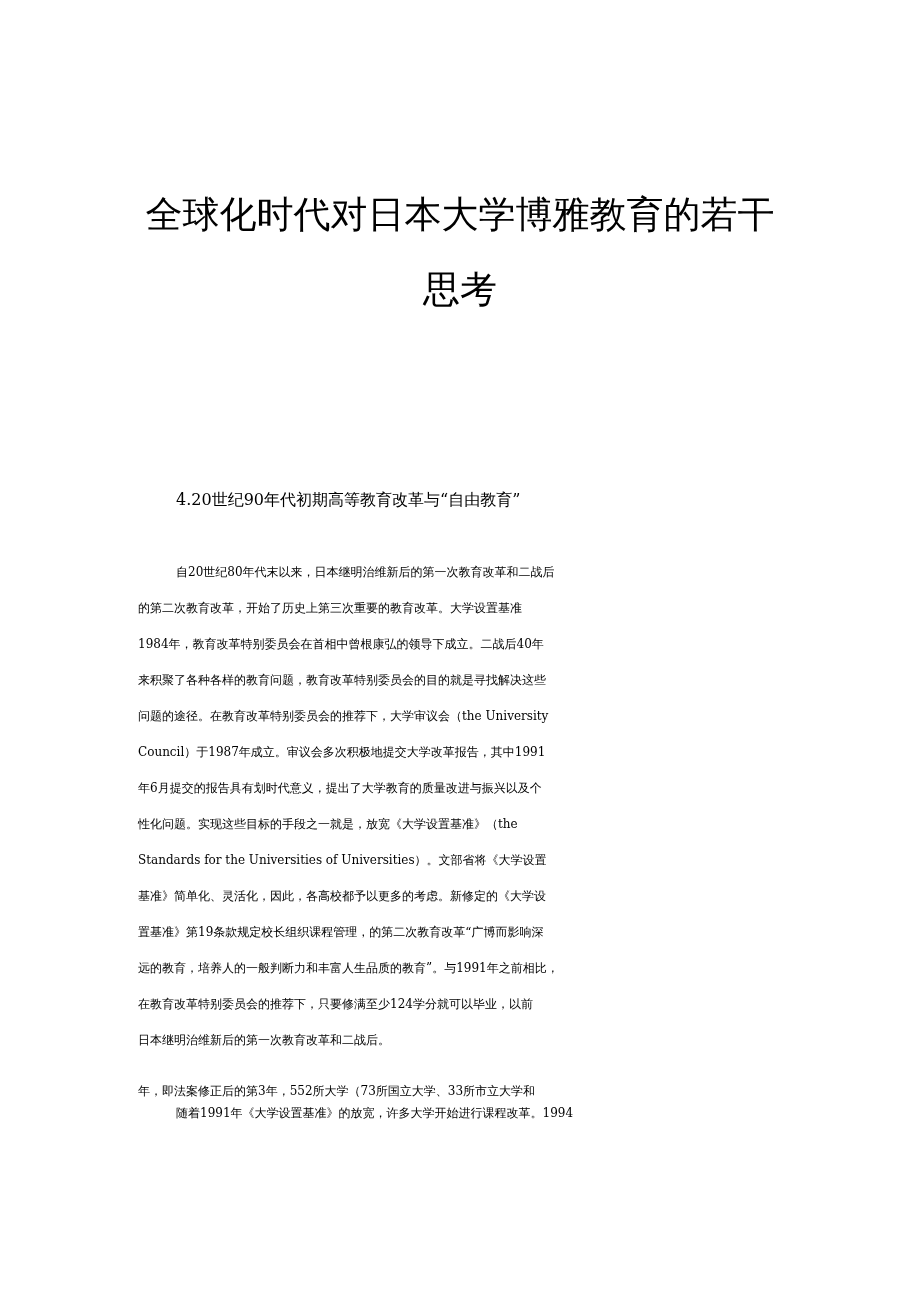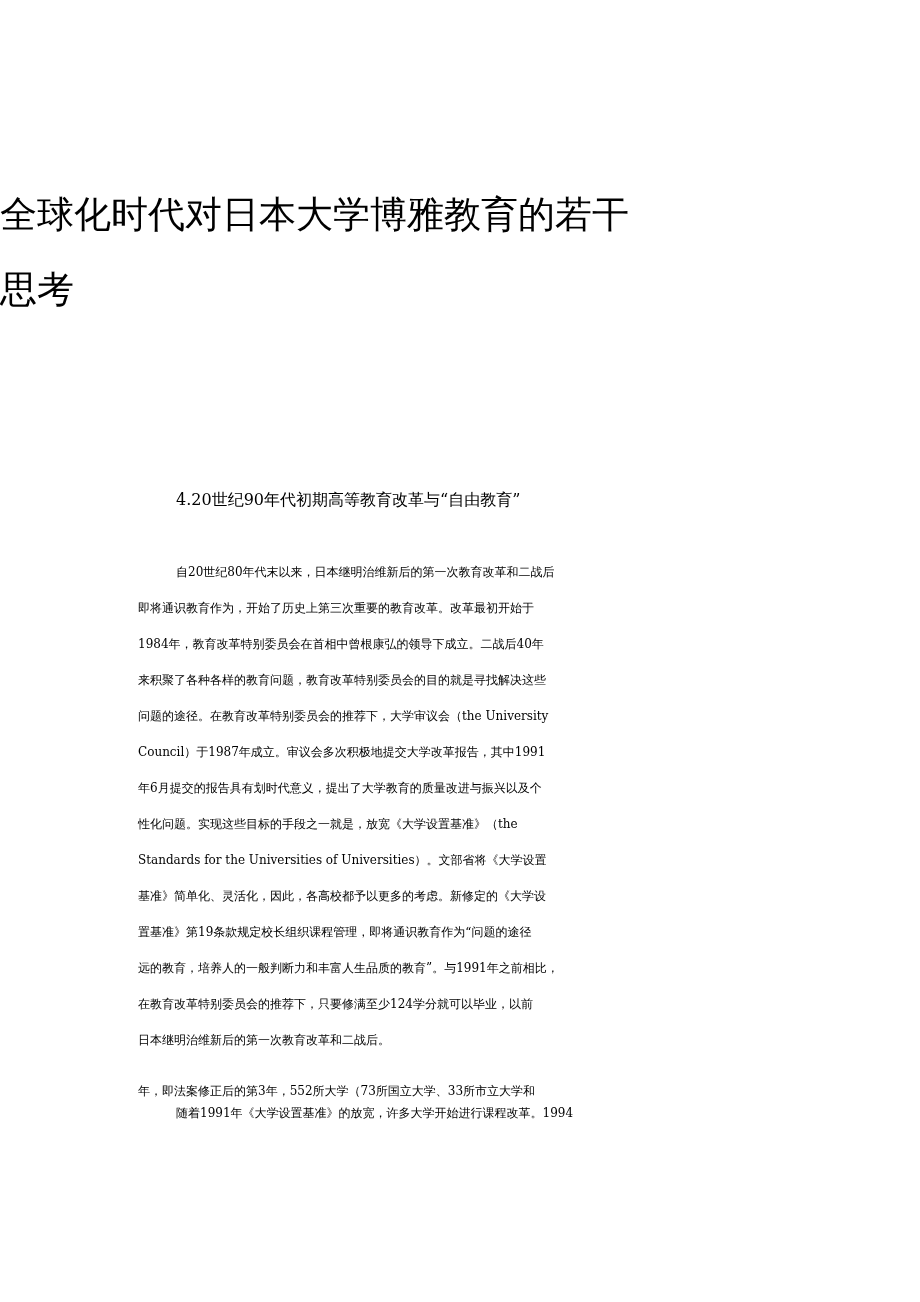--- a/index.html
+++ b/index.html
@@ -12,20 +12,21 @@
     height: 1302px;
     position: relative;
     overflow: hidden;
     color: #000000;
     font-family: "DejaVu Serif", "Liberation Serif", serif;
   }
   .title {
     position: absolute;
     left: 0;
     width: 920px;
+    text-align: center;
     font-family: "DejaVu Sans", "Liberation Sans", sans-serif;
     font-size: 37px;
     line-height: 44px;
     letter-spacing: 0px;
     margin: 0;
     font-weight: normal;
   }
   .title.l1 { top: 193px; }
   .title.l2 { top: 268px; }
   .heading {
@@ -51,30 +52,30 @@
 </head>
 <body>
 
 <h1 class="title l1">全球化时代对日本大学博雅教育的若干</h1>
 <h1 class="title l2">思考</h1>
 
 <h2 class="heading">4.20世纪90年代初期高等教育改革与“自由教育”</h2>
 
 <div>
   <p class="line indent" style="top:561px">自20世纪80年代末以来，日本继明治维新后的第一次教育改革和二战后</p>
-  <p class="line" style="top:597px">即将通识教育作为，开始了历史上第三次重要的教育改革。改革最初开始于</p>
+  <p class="line" style="top:597px">的第二次教育改革，开始了历史上第三次重要的教育改革。大学设置基准</p>
   <p class="line" style="top:633px">1984年，教育改革特别委员会在首相中曾根康弘的领导下成立。二战后40年</p>
   <p class="line" style="top:669px">来积聚了各种各样的教育问题，教育改革特别委员会的目的就是寻找解决这些</p>
   <p class="line" style="top:705px">问题的途径。在教育改革特别委员会的推荐下，大学审议会（the University</p>
   <p class="line" style="top:741px">Council）于1987年成立。审议会多次积极地提交大学改革报告，其中1991</p>
   <p class="line" style="top:777px">年6月提交的报告具有划时代意义，提出了大学教育的质量改进与振兴以及个</p>
   <p class="line" style="top:813px">性化问题。实现这些目标的手段之一就是，放宽《大学设置基准》（the</p>
   <p class="line" style="top:849px">Standards for the Universities of Universities）。文部省将《大学设置</p>
   <p class="line" style="top:885px">基准》简单化、灵活化，因此，各高校都予以更多的考虑。新修定的《大学设</p>
-  <p class="line" style="top:921px">置基准》第19条款规定校长组织课程管理，即将通识教育作为“问题的途径</p>
+  <p class="line" style="top:921px">置基准》第19条款规定校长组织课程管理，的第二次教育改革“广博而影响深</p>
   <p class="line" style="top:957px">远的教育，培养人的一般判断力和丰富人生品质的教育”。与1991年之前相比，</p>
   <p class="line" style="top:993px">在教育改革特别委员会的推荐下，只要修满至少124学分就可以毕业，以前</p>
   <p class="line" style="top:1029px">日本继明治维新后的第一次教育改革和二战后。</p>
 </div>
 
 <div>
   <p class="line indent" style="top:1102px">随着1991年《大学设置基准》的放宽，许多大学开始进行课程改革。1994</p>
   <p class="line" style="top:1080px">年，即法案修正后的第3年，552所大学（73所国立大学、33所市立大学和</p>
 </div>
 

